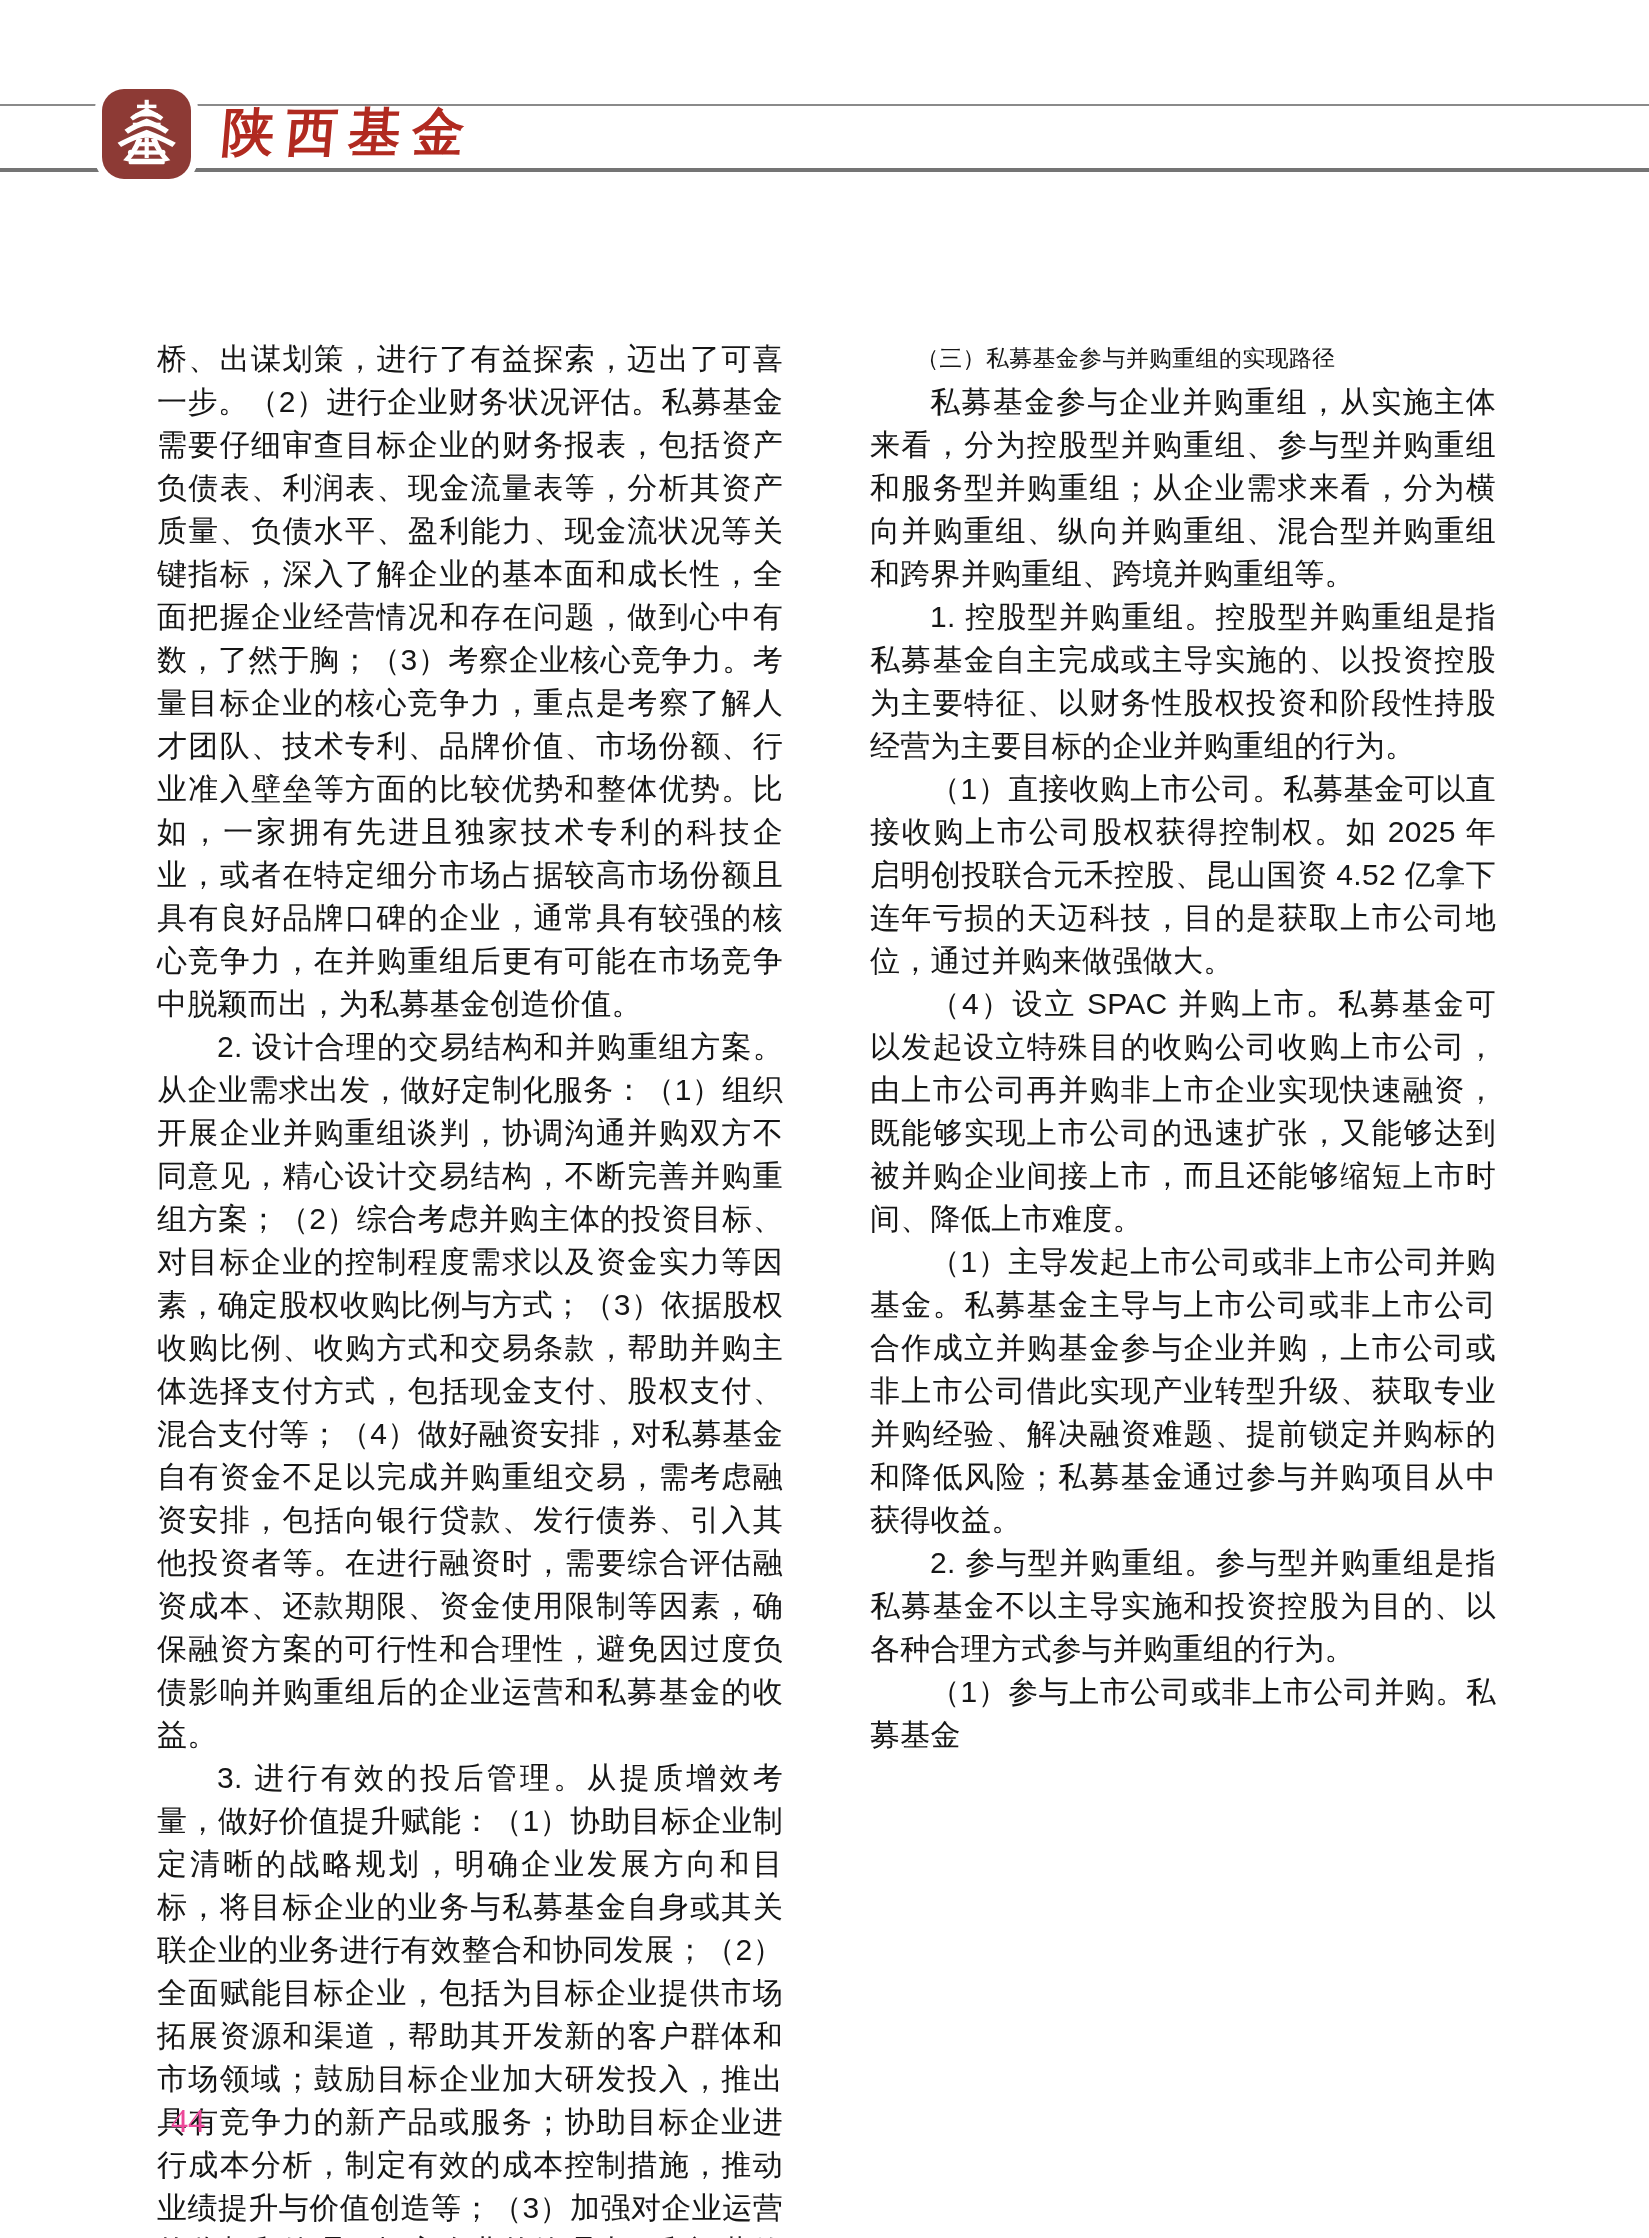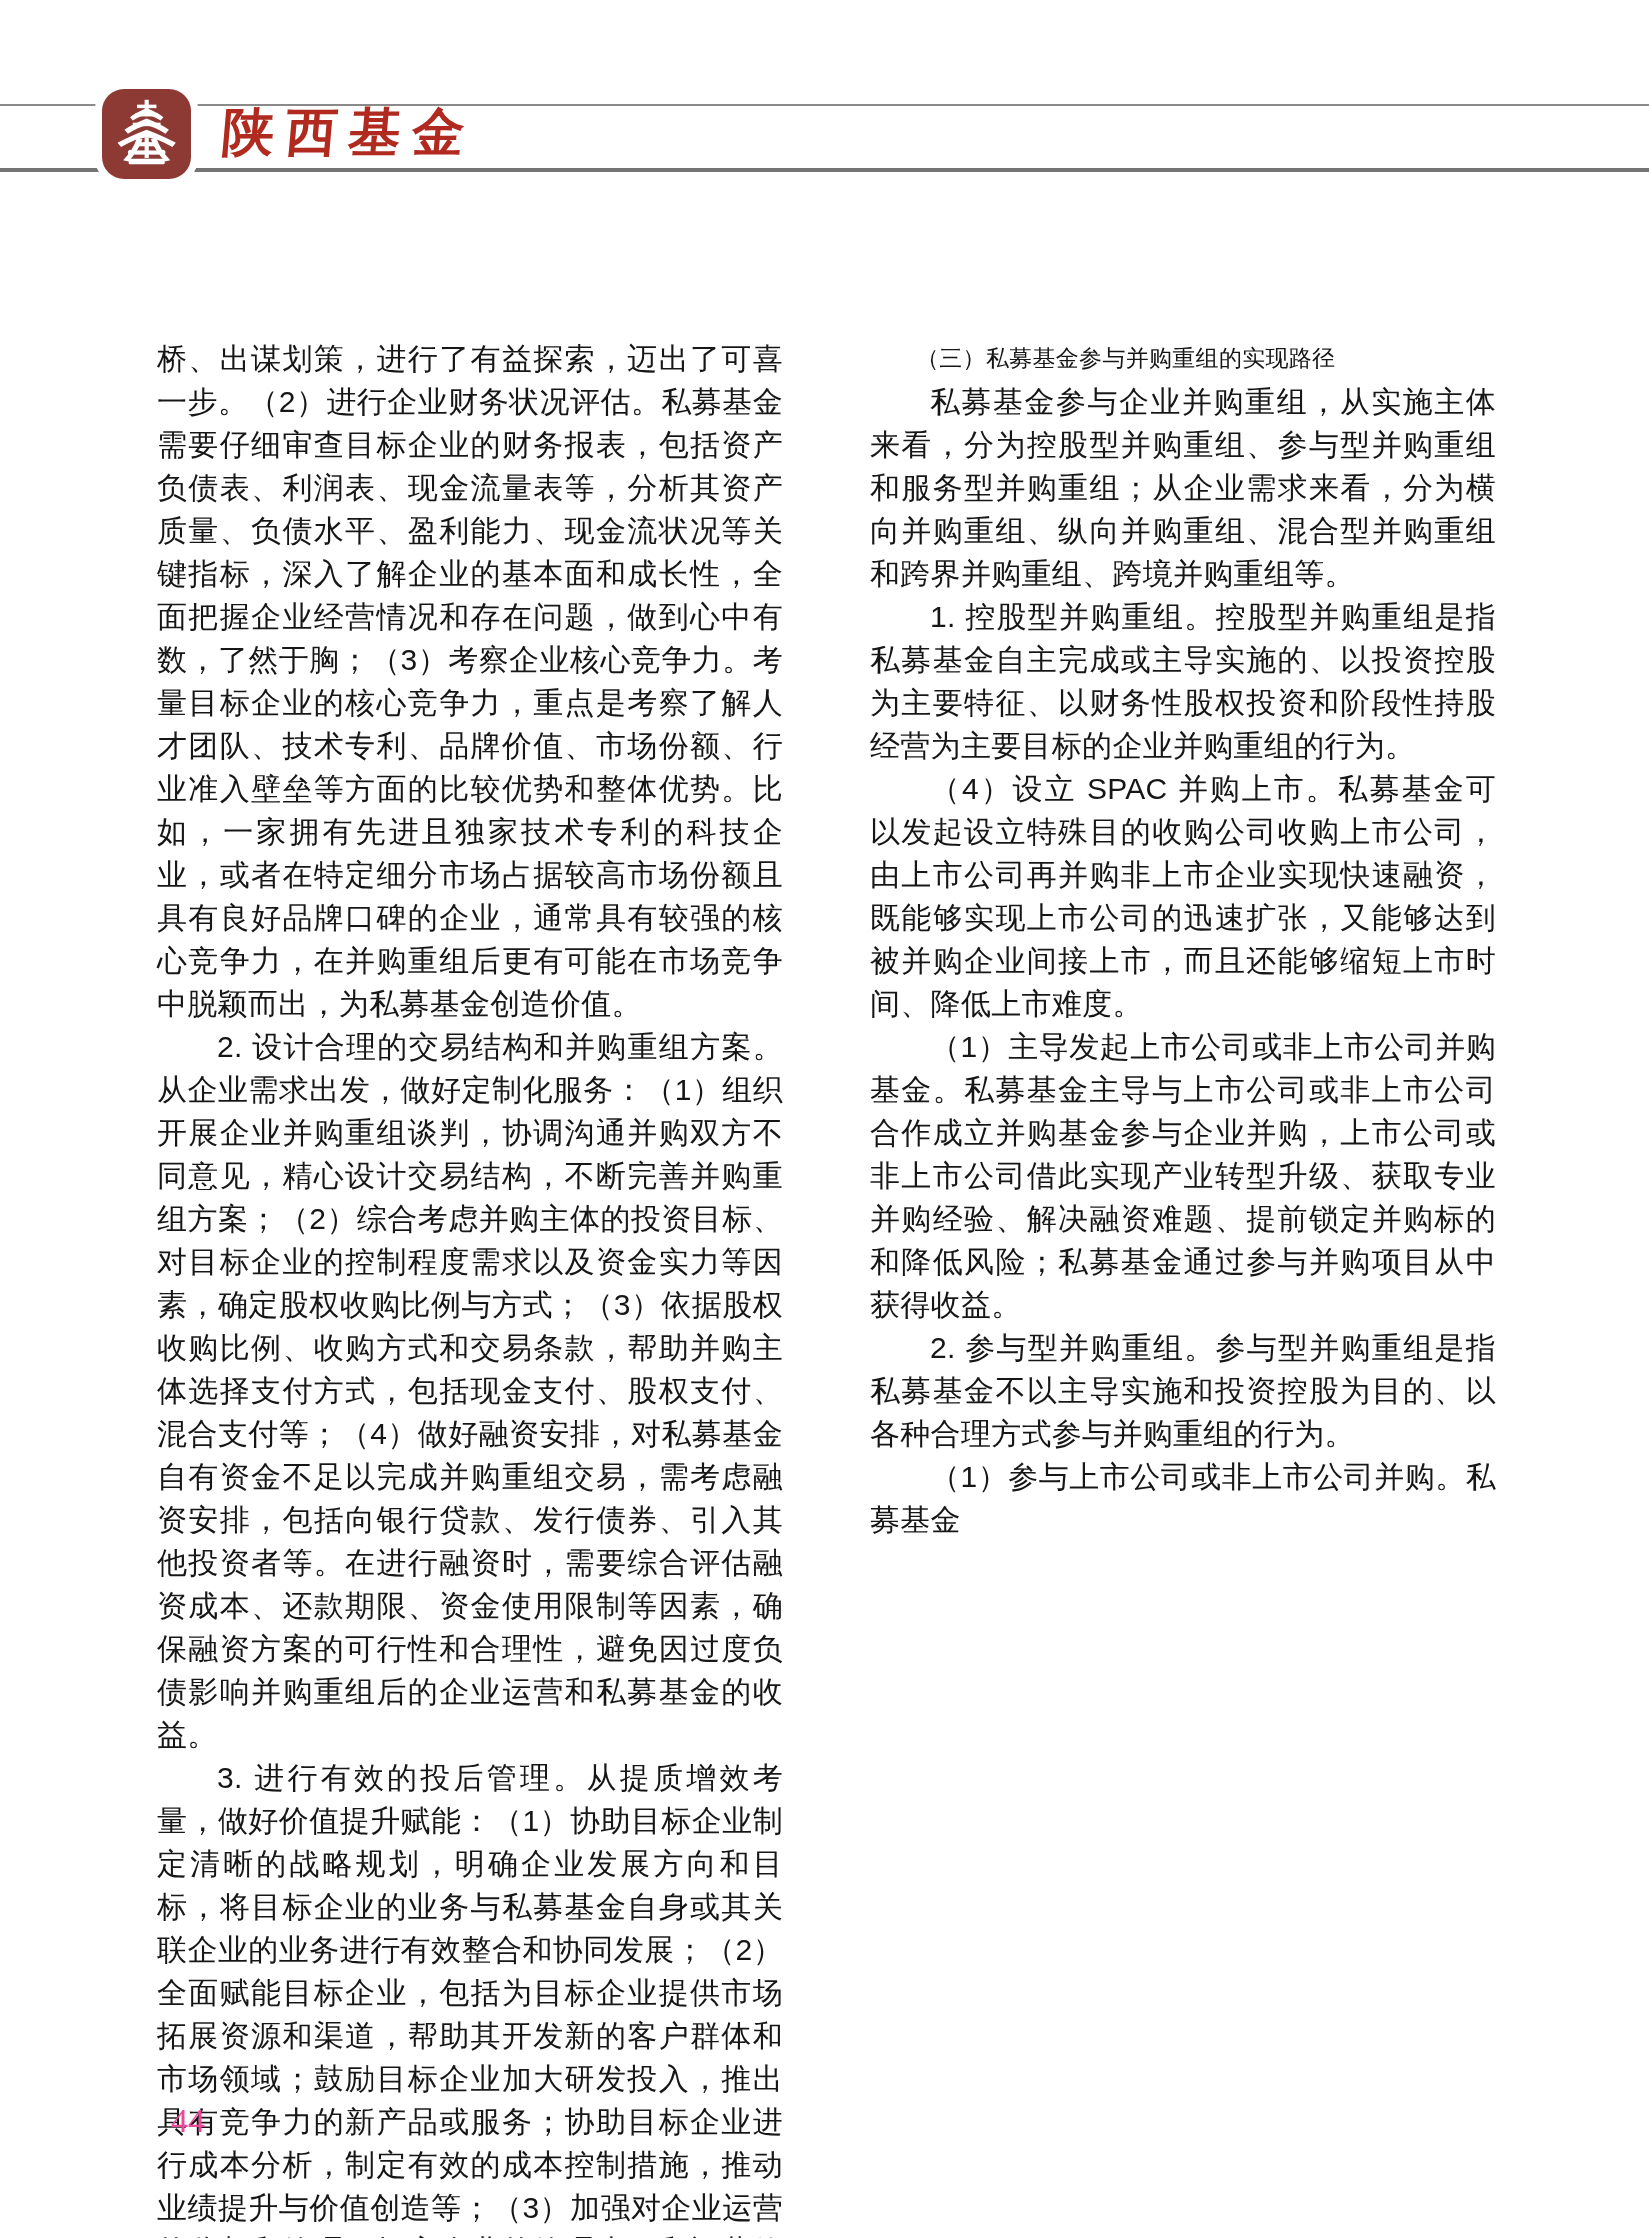--- a/index.html
+++ b/index.html
@@ -90,20 +90,21 @@
 
 <div class="column column-right">
   <h3 class="section-heading">（三）私募基金参与并购重组的实现路径</h3>
   <div>
 
       <p>私募基金参与企业并购重组，从实施主体来看，分为控股型并购重组、参与型并购重组和服务型并购重组；从企业需求来看，分为横向并购重组、纵向并购重组、混合型并购重组和跨界并购重组、跨境并购重组等。</p>
 
 
       <p>1. 控股型并购重组。控股型并购重组是指私募基金自主完成或主导实施的、以投资控股为主要特征、以财务性股权投资和阶段性持股经营为主要目标的企业并购重组的行为。</p>
 
+      <p>（1）直接收购上市公司。私募基金可以直接收购上市公司股权获得控制权。如 2025 年启明创投联合元禾控股、昆山国资 4.52 亿拿下连年亏损的天迈科技，目的是获取上市公司地位，通过并购来做强做大。</p>
 
 
 
       <p>（4）设立 SPAC 并购上市。私募基金可以发起设立特殊目的收购公司收购上市公司，由上市公司再并购非上市企业实现快速融资，既能够实现上市公司的迅速扩张，又能够达到被并购企业间接上市，而且还能够缩短上市时间、降低上市难度。</p>
 
       <p>（1）主导发起上市公司或非上市公司并购基金。私募基金主导与上市公司或非上市公司合作成立并购基金参与企业并购，上市公司或非上市公司借此实现产业转型升级、获取专业并购经验、解决融资难题、提前锁定并购标的和降低风险；私募基金通过参与并购项目从中获得收益。</p>
 
       <p>2. 参与型并购重组。参与型并购重组是指私募基金不以主导实施和投资控股为目的、以各种合理方式参与并购重组的行为。</p>
 
       <p>（1）参与上市公司或非上市公司并购。私募基金</p>

